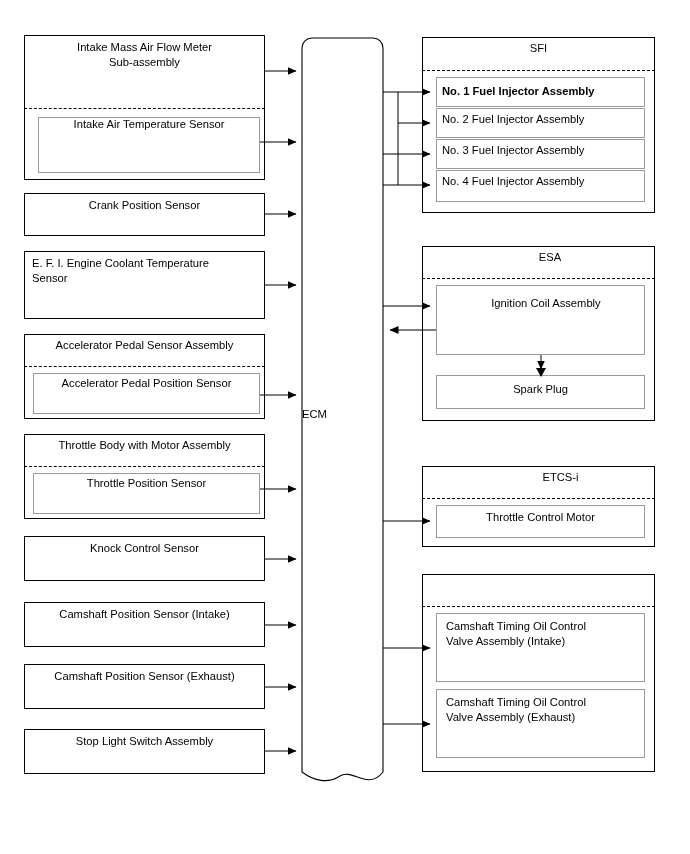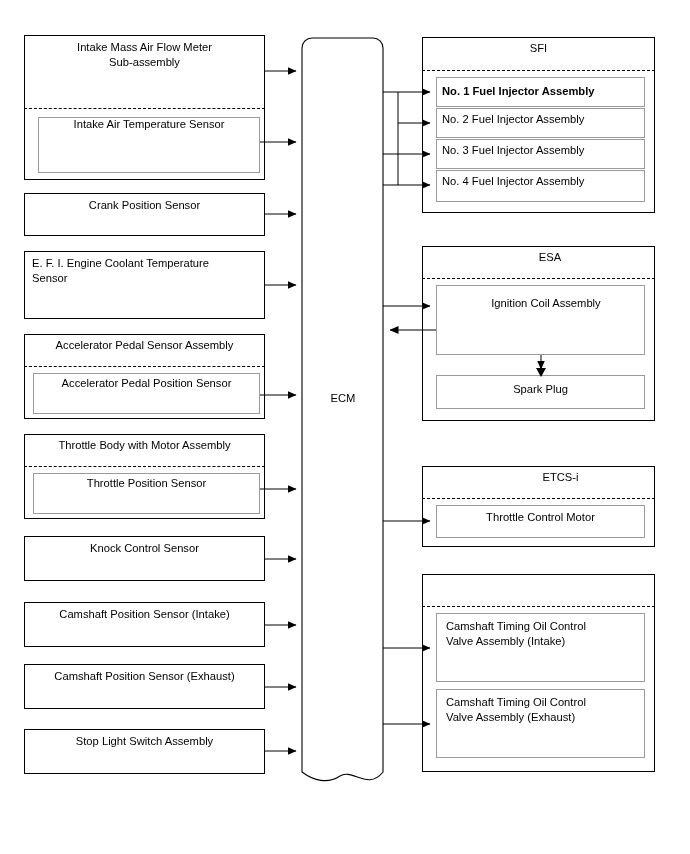--- a/index.html
+++ b/index.html
@@ -53,24 +53,23 @@
     left: 0;
     top: 0;
     width: 690px;
     height: 854px;
     pointer-events: none;
   }
   .ecm-label {
     position: absolute;
     font-size: 11.2px;
     color: #000;
-    text-align: center;
     width: 82px;
     left: 302px;
-    top: 392px;
+    top: 408px;
   }
 </style>
 </head>
 <body>
 
 <div id="diagram">
 
   <div class="box" style="left:24px; top:35px; width:241px; height:145px;"></div>
   <div class="divider" style="left:24px; top:108px; width:241px;"></div>
   <div class="lbl" style="left:34px; top:40px; width:221px;">Intake Mass Air Flow Meter

